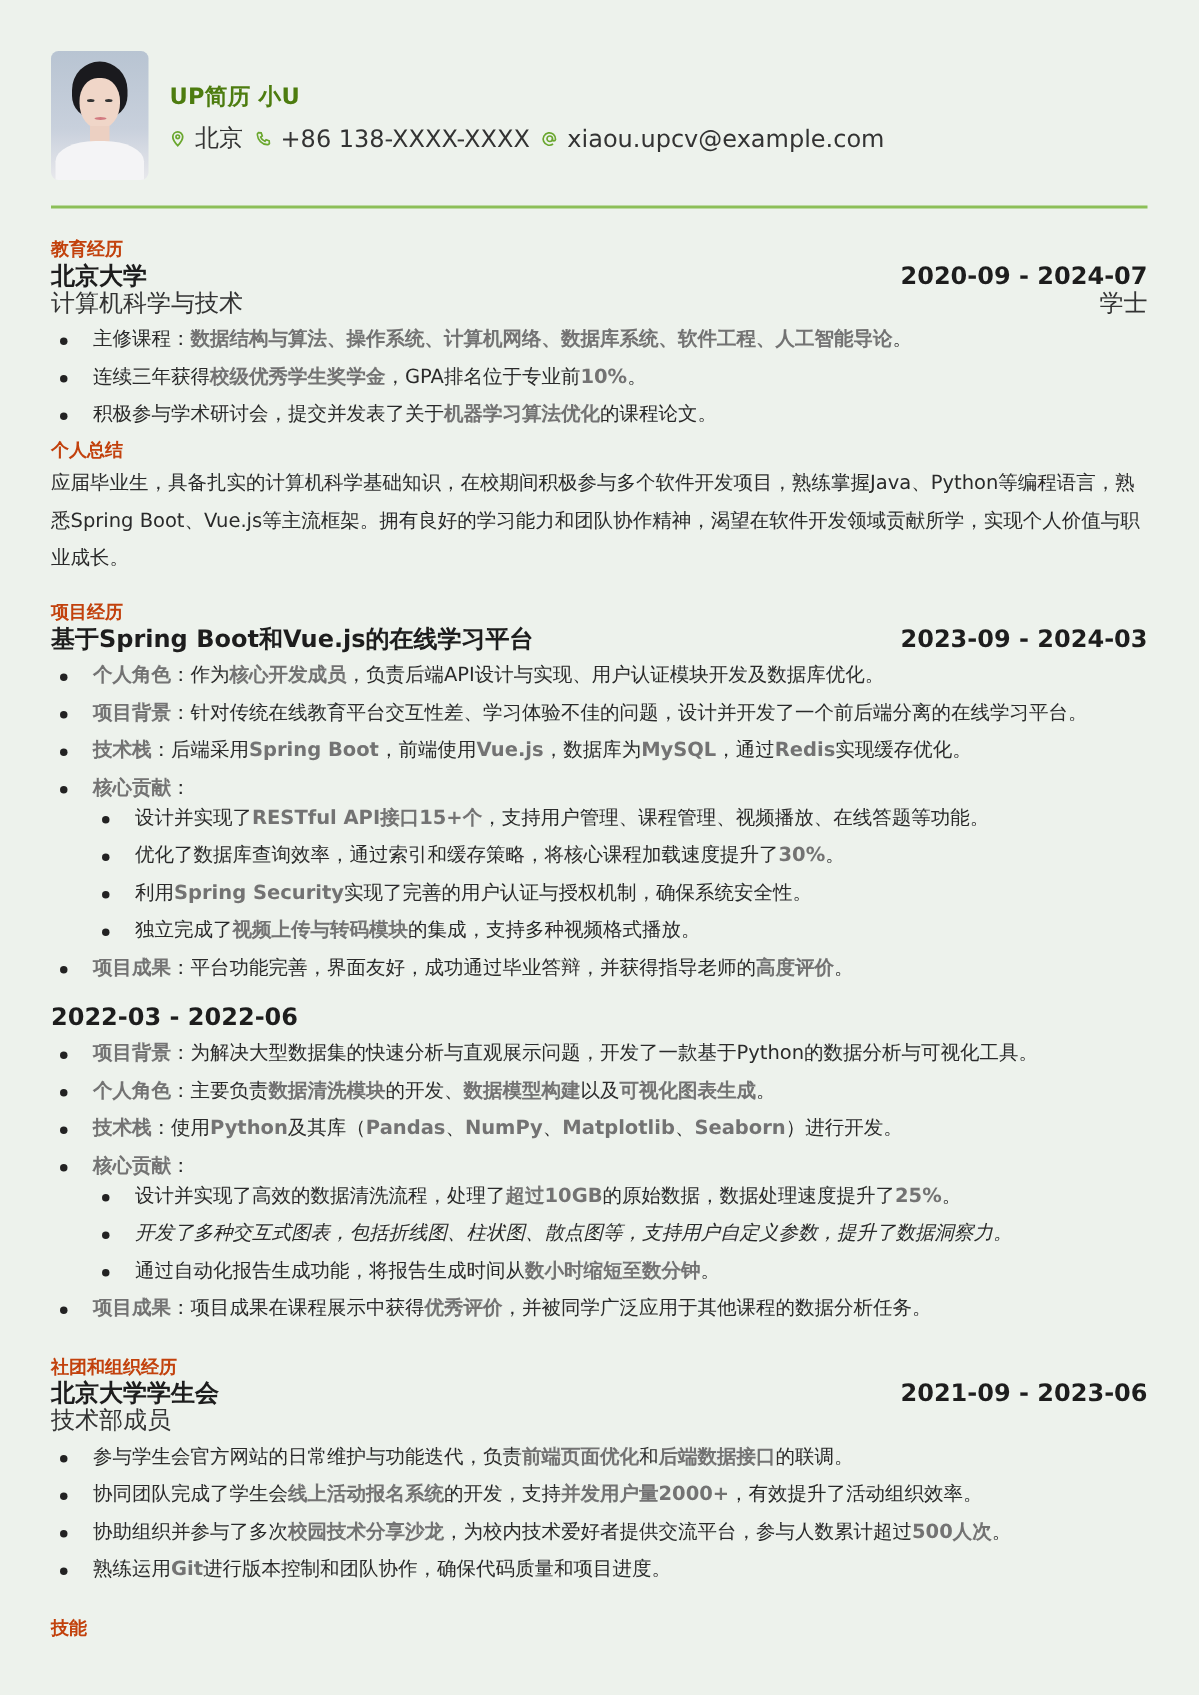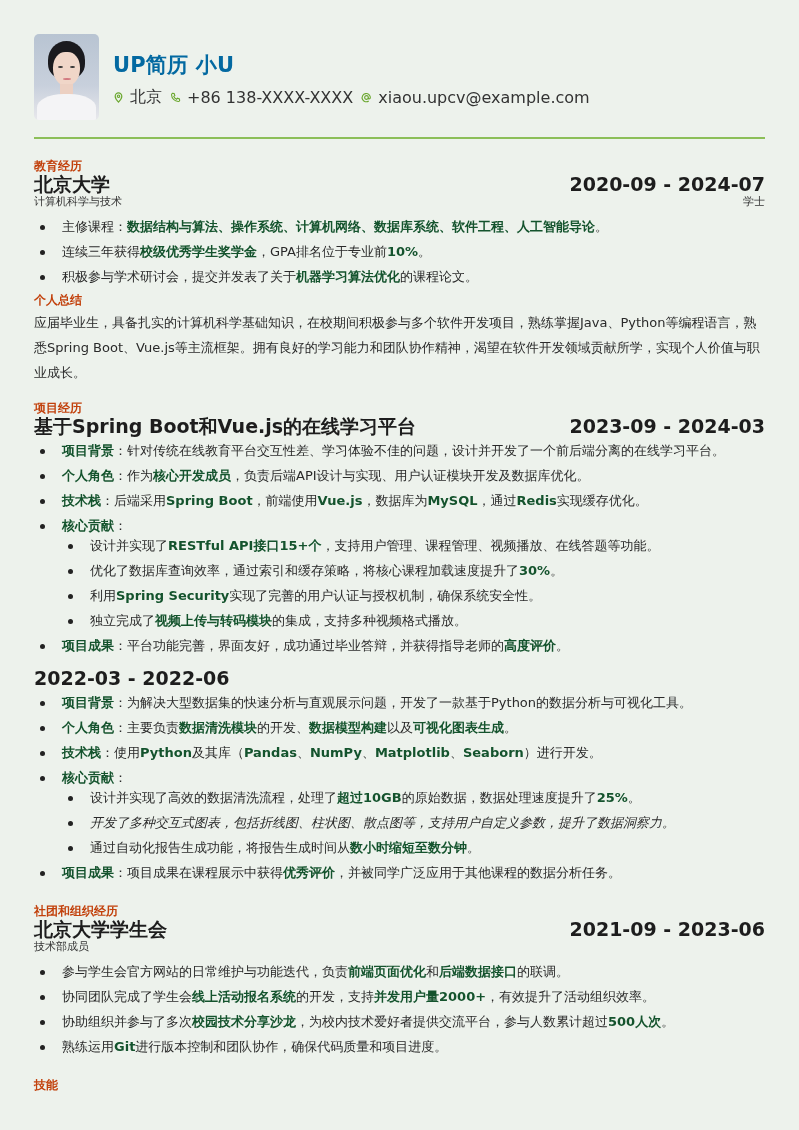--- a/index.html
+++ b/index.html
@@ -19,35 +19,35 @@
       position: relative; flex: none;
     }
     .photo .hair { position: absolute; left: 14px; top: 7px; width: 37px; height: 38px; background: #1a1a1e; border-radius: 50% 50% 40% 40%; }
     .photo .face { position: absolute; left: 19px; top: 18px; width: 27px; height: 34px; background: #f0d6c8; border-radius: 45% 45% 50% 50%; }
     .photo .eye1, .photo .eye2 { position: absolute; top: 32px; width: 5px; height: 2px; background: #333; border-radius: 50%; }
     .photo .eye1 { left: 24px; } .photo .eye2 { left: 36px; }
     .photo .lips { position: absolute; left: 29px; top: 44px; width: 8px; height: 2px; background: #d27a80; border-radius: 50%; }
     .photo .neck { position: absolute; left: 26px; top: 50px; width: 13px; height: 12px; background: #ecd0c2; }
     .photo .body { position: absolute; left: 3px; top: 60px; width: 59px; height: 30px; background: #f4f4f6; border-radius: 45% 45% 0 0; }
     .header-info { margin-left: 14px; }
-    .name { font-size: 21px; font-weight: bold; color: #0369a1; margin-top: 4px; letter-spacing: 0.2px; }
+    .name { font-size: 15px; font-weight: bold; color: #4d7c0f; margin-top: 4px; letter-spacing: 0.2px; }
     .contacts { display: flex; align-items: center; margin-top: 8px; font-size: 16px; color: #333; }
     .contact { display: flex; align-items: center; margin-right: 8px; }
     .contact svg { width: 11px; height: 11px; margin-right: 6px; }
     .divider { height: 2px; background: #8cbf58; margin-top: 17px; width: 731px; }
 
     .section-title { color: #c2410c; font-weight: bold; font-size: 12px; line-height: 18px; }
-    .entry-head { display: flex; justify-content: space-between; font-weight: bold; font-size: 19px; line-height: 18px; color: #1d1d1d; }
-    .entry-sub { display: flex; justify-content: space-between; font-size: 11px; line-height: 18px; color: #333; }
+    .entry-head { display: flex; justify-content: space-between; font-weight: bold; font-size: 16px; line-height: 18px; color: #1d1d1d; }
+    .entry-sub { display: flex; justify-content: space-between; font-size: 16px; line-height: 18px; color: #333; }
     ul.bullets { list-style: none; }
     ul.bullets > li { position: relative; padding-left: 28px; line-height: 19px; margin-top: 6px; font-size: 13px; color: #2a2a2a; }
     ul.bullets > li::before { content: ""; position: absolute; left: 6px; top: 8px; width: 5px; height: 5px; background: #222; border-radius: 50%; }
     ul.sub > li { padding-left: 28px; }
     ul.sub > li::before { left: 6px; }
-    b { font-weight: bold; color: #14532d; }
+    b { font-weight: bold; color: #737373; }
     .para { font-size: 13px; line-height: 25px; color: #2a2a2a; }
   </style>
 </head>
 <body>
 
 <div class="page">
   <div class="header">
     <div class="photo">
       <div class="hair"></div>
         <div class="face"></div>
@@ -109,22 +109,22 @@
 
   <div style="margin-top:14px">
     <div class="section-title">项目经历</div>
     <div id="project-list">
         <div>
           <div class="entry-head">
             <span>基于Spring Boot和Vue.js的在线学习平台</span>
             <span>2023-09 - 2024-03</span>
           </div>
           <ul class="bullets">
+            <li><b>个人角色</b>：作为<b>核心开发成员</b>，负责后端API设计与实现、用户认证模块开发及数据库优化。</li>
             <li><b>项目背景</b>：针对传统在线教育平台交互性差、学习体验不佳的问题，设计并开发了一个前后端分离的在线学习平台。</li>
-            <li><b>个人角色</b>：作为<b>核心开发成员</b>，负责后端API设计与实现、用户认证模块开发及数据库优化。</li>
             <li><b>技术栈</b>：后端采用<b>Spring Boot</b>，前端使用<b>Vue.js</b>，数据库为<b>MySQL</b>，通过<b>Redis</b>实现缓存优化。</li>
             <li><b>核心贡献</b>：<ul class="bullets sub">
                 <li style="margin-top: 1px;">设计并实现了<b>RESTful API接口15+个</b>，支持用户管理、课程管理、视频播放、在线答题等功能。</li>
                 <li style="margin-top: 6px;">优化了数据库查询效率，通过索引和缓存策略，将核心课程加载速度提升了<b>30%</b>。</li>
                 <li style="margin-top: 6px;">利用<b>Spring Security</b>实现了完善的用户认证与授权机制，确保系统安全性。</li>
                 <li style="margin-top: 6px;">独立完成了<b>视频上传与转码模块</b>的集成，支持多种视频格式播放。</li>
               </ul></li>
             <li><b>项目成果</b>：平台功能完善，界面友好，成功通过毕业答辩，并获得指导老师的<b>高度评价</b>。</li>
           </ul>
         </div>

